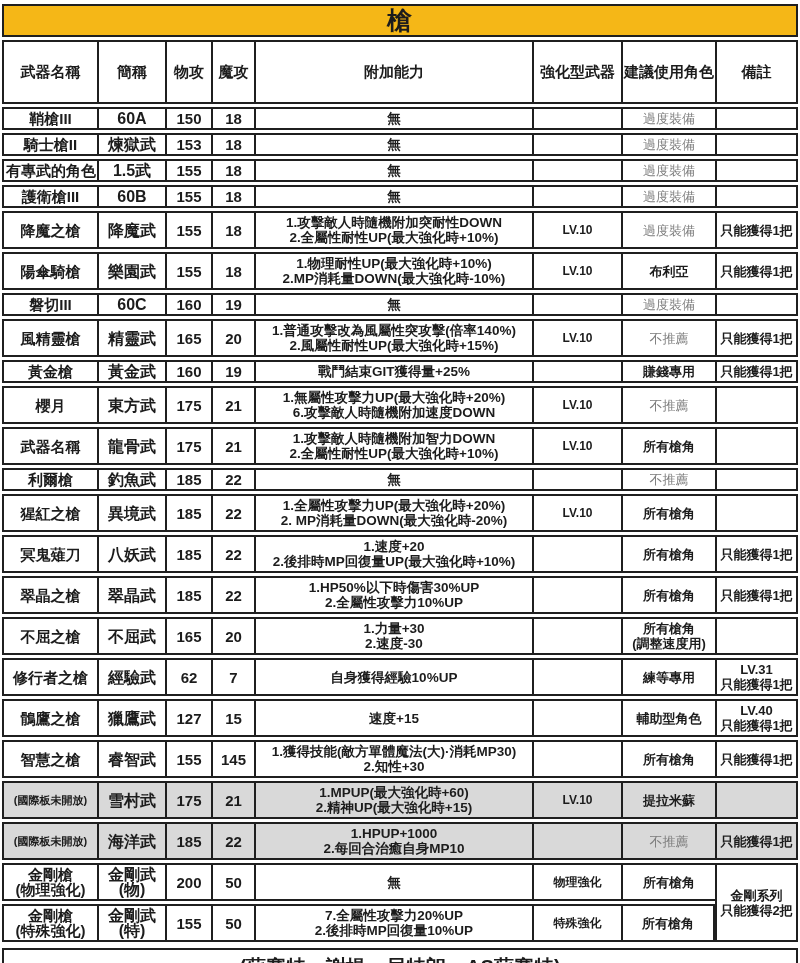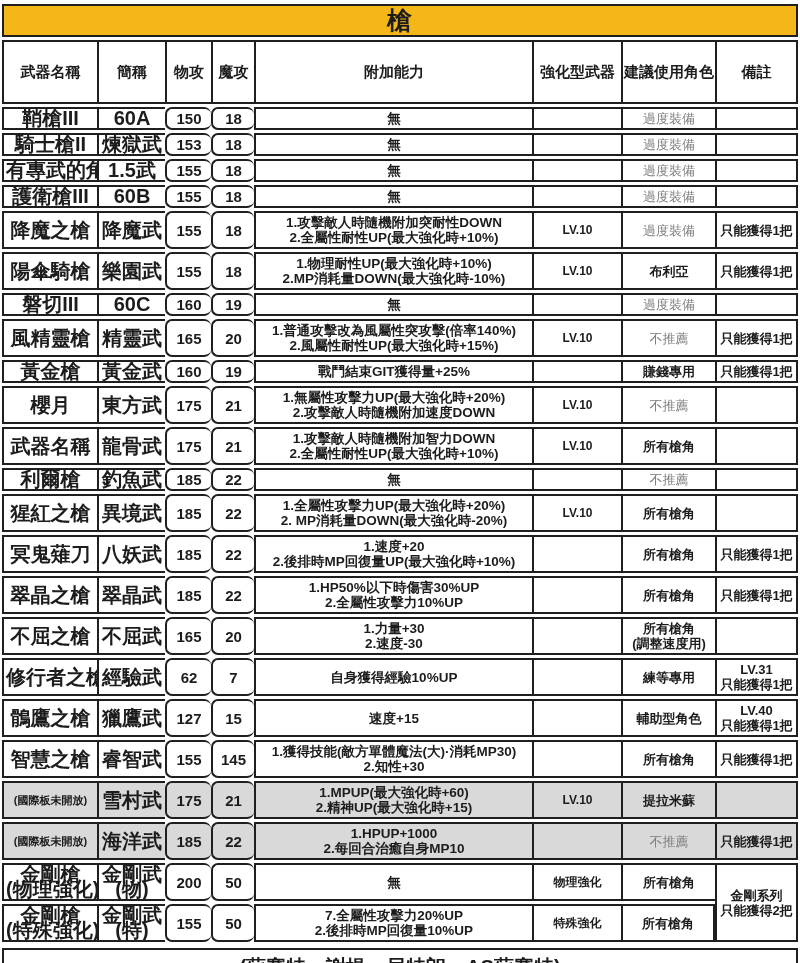--- a/index.html
+++ b/index.html
@@ -53,24 +53,24 @@
   table.weapons th:last-child, table.weapons td:last-child{
     border-right:2px solid var(--border);
   }
   table.weapons th{
     font-size:15px;
     line-height:18px;
     padding:21px 1px;
     white-space:nowrap;
   }
   td div{white-space:nowrap;line-height:15px;}
-  td.c-name{font-size:20px;}
+  td.c-name{font-size:15px;}
   td.c-name.small{font-size:11px;margin-top:32px;}
-  td.c-abbr{font-size:20px;margin-left:14px;}
-  td.c-num{font-size:15px;border-radius:7px;}
+  td.c-abbr{font-size:16px;margin-left:14px;}
+  td.c-num{font-size:15px;}
   td.c-ability{text-align:left;padding-left:6px;font-size:13.5px;}
   td.c-enhance{font-size:12px;}
   td.c-role{font-size:13px;margin-left:44px;}
   td.c-role.muted{color:var(--muted);font-weight:400;}
   td.c-note{font-size:13px;}
   tr.gray td{background:var(--gray-bg);}
   .footer{
     border:2px solid var(--border);
     margin-top:3px;
     width:796px;
@@ -346,21 +346,21 @@
             <div>東方武</div>
           </td>
           <td class="c-num">
             <div>175</div>
           </td>
           <td class="c-num">
             <div>21</div>
           </td>
           <td class="c-ability">
             <div>1.無屬性攻擊力UP(最大強化時+20%)</div>
-            <div>2.攻擊敵人時隨機附加速度DOWN</div>
+            <div>6.攻擊敵人時隨機附加速度DOWN</div>
           </td>
           <td class="c-enhance">
             <div>LV.10</div>
           </td>
           <td class="c-role muted">
             <div>不推薦</div>
           </td>
           <td class="c-note"></td>
         </tr>
         <tr>

